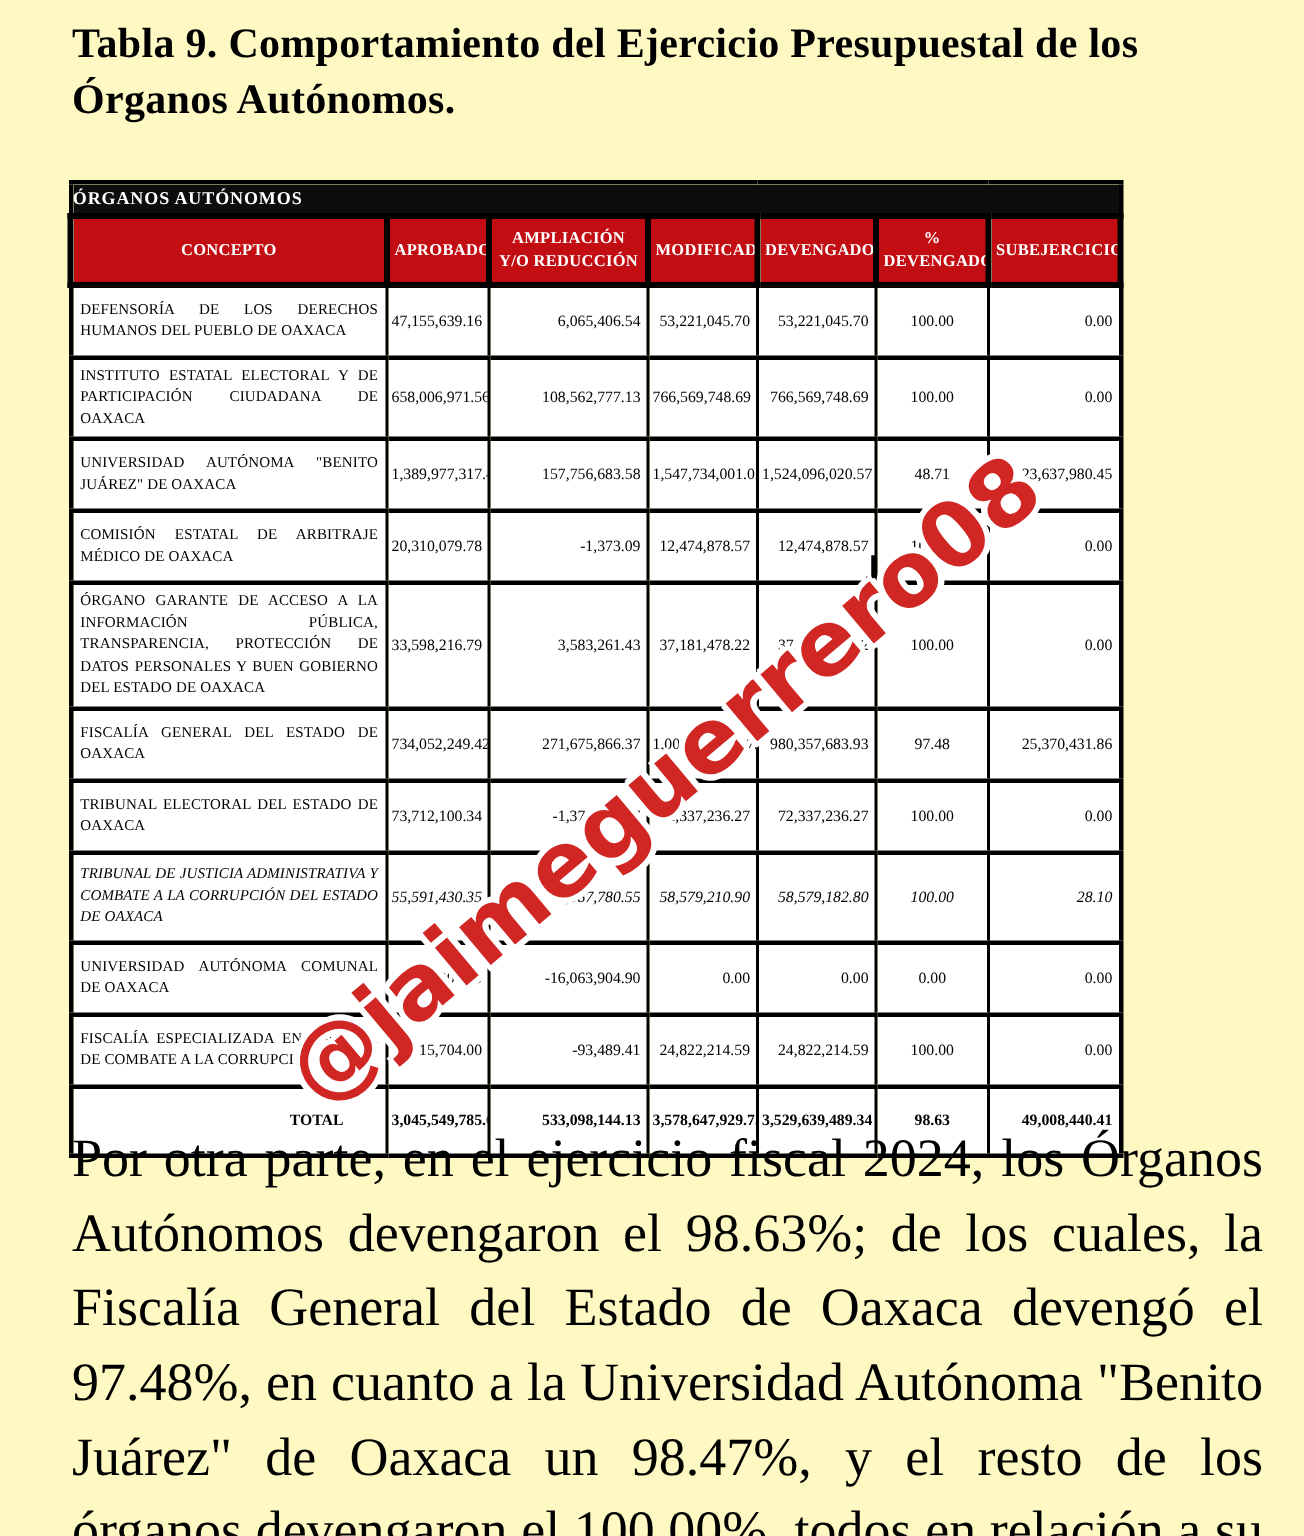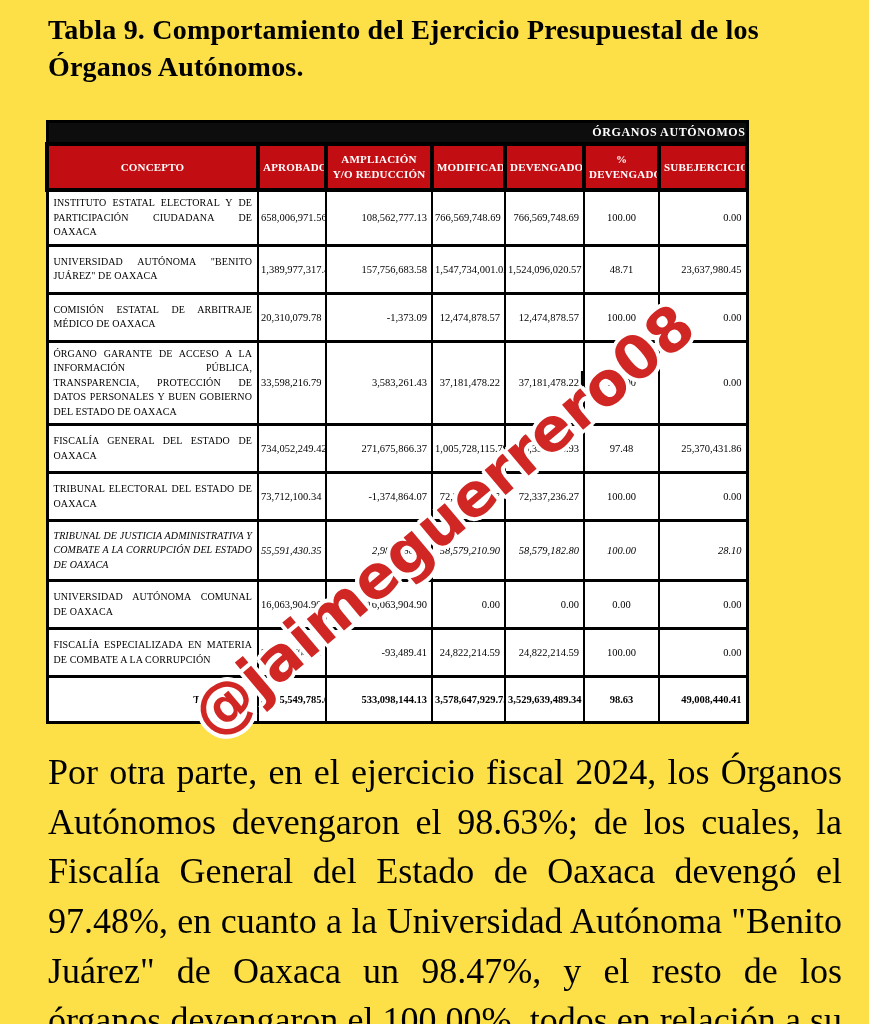--- a/index.html
+++ b/index.html
@@ -1,20 +1,20 @@
 <!DOCTYPE html>
 <html><head>
 <meta charset="utf-8">
 <style>
   html, body { margin: 0; padding: 0; background: #ffffff; }
   .page {
     position: relative;
     width: 869px;
     height: 1024px;
-    background: #fde047;
+    background: #fef9c3;
     overflow: hidden;
     font-family: "Liberation Serif", "DejaVu Serif", serif;
     color: #000;
   }
 
   
   .doc-title {
     position: absolute;
     left: 48px;
     top: 12px;
@@ -44,21 +44,21 @@
     border-top-width: 3px;
     border-bottom-width: 3px;
     box-sizing: border-box;
     overflow: hidden;
   }
   th.caption {
     background: #0d0d0d;
     color: #ffffff;
     font-size: 12px;
     font-weight: bold;
-    text-align: right;
+    text-align: left;
     letter-spacing: 0.6px;
     height: 22px;
     padding: 2px 0;
   }
   tr.hdr th {
     background: #c20e13;
     color: #ffffff;
     font-size: 11px;
     font-weight: bold;
     text-align: center;
@@ -159,20 +159,29 @@
           <th>CONCEPTO</th>
           <th>APROBADO</th>
           <th>AMPLIACIÓN Y/O REDUCCIÓN</th>
           <th>MODIFICADO</th>
           <th>DEVENGADO</th>
           <th>% DEVENGADO</th>
           <th>SUBEJERCICIO</th>
         </tr>
       </thead>
       <tbody>
+  <tr>
+    <td class="concepto">DEFENSORÍA DE LOS DERECHOS HUMANOS DEL PUEBLO DE OAXACA</td>
+    <td class="num">47,155,639.16</td>
+    <td class="num">6,065,406.54</td>
+    <td class="num">53,221,045.70</td>
+    <td class="num">53,221,045.70</td>
+    <td class="pct">100.00</td>
+    <td class="num">0.00</td>
+  </tr>
 
   <tr>
     <td class="concepto">INSTITUTO ESTATAL ELECTORAL Y DE PARTICIPACIÓN CIUDADANA DE OAXACA</td>
     <td class="num">658,006,971.56</td>
     <td class="num">108,562,777.13</td>
     <td class="num">766,569,748.69</td>
     <td class="num">766,569,748.69</td>
     <td class="pct">100.00</td>
     <td class="num">0.00</td>
   </tr>

